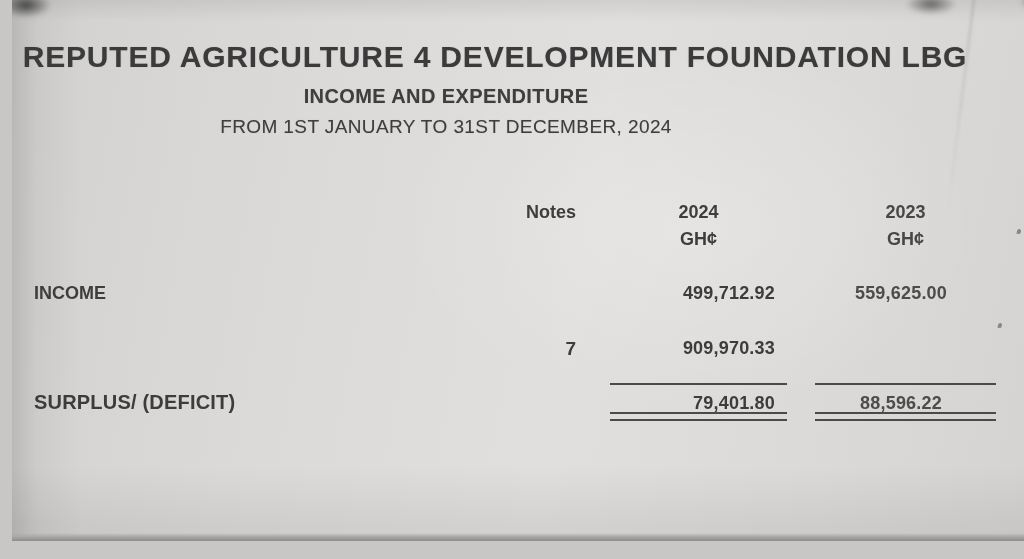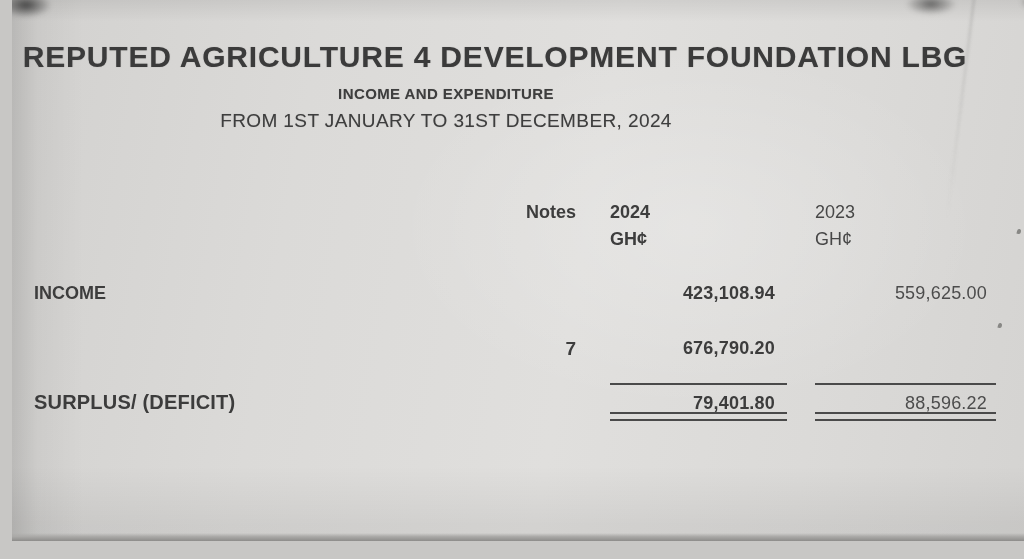--- a/index.html
+++ b/index.html
@@ -36,49 +36,49 @@
     white-space: nowrap;
   }
   .subtitle-block {
     position: absolute;
     top: 85px; left: 0;
     width: 868px;
     text-align: center;
     color: #3e3e3e;
   }
   .report-title {
-    font-size: 15px;
+    font-size: 20px;
     font-weight: bold;
     letter-spacing: 0.4px;
     text-shadow: 0 0 0.8px rgba(62,62,62,0.3);
   }
   .report-period {
     margin-top: 8px;
     font-size: 19px;
     font-weight: normal;
     letter-spacing: 0.4px;
     text-shadow: 0 0 0.8px rgba(62,62,62,0.3);
   }
 
   
   .row { position: absolute; left: 0; width: 1024px; height: 24px; }
   .c-label { position: absolute; left: 22px; white-space: nowrap; }
   .c-notes { position: absolute; left: 492px; width: 72px; text-align: right; }
   .c-2024  { position: absolute; left: 598px; width: 177px; }
   .c-2023  { position: absolute; left: 803px; width: 181px; }
-  .center { text-align: left; }
+  .center { text-align: center; }
   .num { text-align: right; font-size: 18px; letter-spacing: 0.2px; white-space: nowrap; }
   .c-2024.num { padding-right: 12px; }
   .c-2023.num { padding-right: 9px; }
 
   .hdr-bold { font-size: 18px; font-weight: bold; color: #3d3d3d; }
-  .hdr-light { font-size: 18px; font-weight: normal; color: #474747; }
+  .hdr-light { font-size: 18px; font-weight: bold; color: #474747; }
 
   .bold-col { font-weight: bold; color: #3c3c3c; }
-  .light-col { font-weight: normal; color: #4c4c4c; }
+  .light-col { font-weight: bold; color: #4c4c4c; text-align: center; }
 
   .label-income { font-size: 18px; font-weight: bold; color: #3d3d3d; }
   .label-less { font-size: 19px; font-style: italic; color: #454545; }
   .label-less .prefix { font-weight: bold; margin-right: 9px; }
   .label-surplus { font-size: 20px; font-weight: bold; color: #3c3c3c; letter-spacing: 0.2px; }
 
   
   .rule-single {
     position: absolute;
     height: 2px;
@@ -158,27 +158,27 @@
     <div class="c-2023 center hdr-light">2023</div>
   </div>
 
   <div class="row" style="top:229px;">
     <div class="c-2024 center hdr-bold">GH¢</div>
     <div class="c-2023 center hdr-light">GH¢</div>
   </div>
 
   <div class="row" style="top:283px;">
     <div class="c-label label-income">INCOME</div>
-    <div class="c-2024 num bold-col">423,108.94</div>
+    <div class="c-2024 num bold-col">499,712.92</div>
     <div class="c-2023 num light-col">559,625.00</div>
   </div>
 
   <div class="row" style="top:338px;">
     <div class="c-notes hdr-bold" style="font-size:19px;">7</div>
-    <div class="c-2024 num bold-col">676,790.20</div>
+    <div class="c-2024 num bold-col">909,970.33</div>
   </div>
 
   <div class="rule-single" style="left:598px; top:383px; width:177px;"></div>
   <div class="rule-single" style="left:803px; top:383px; width:181px;"></div>
 
   <div class="row" style="top:391px;">
     <div class="c-label label-surplus">SURPLUS/ (DEFICIT)</div>
     <div class="c-2024 num bold-col" style="padding-top:2px;">79,401.80</div>
     <div class="c-2023 num light-col" style="padding-top:2px;">88,596.22</div>
   </div>

